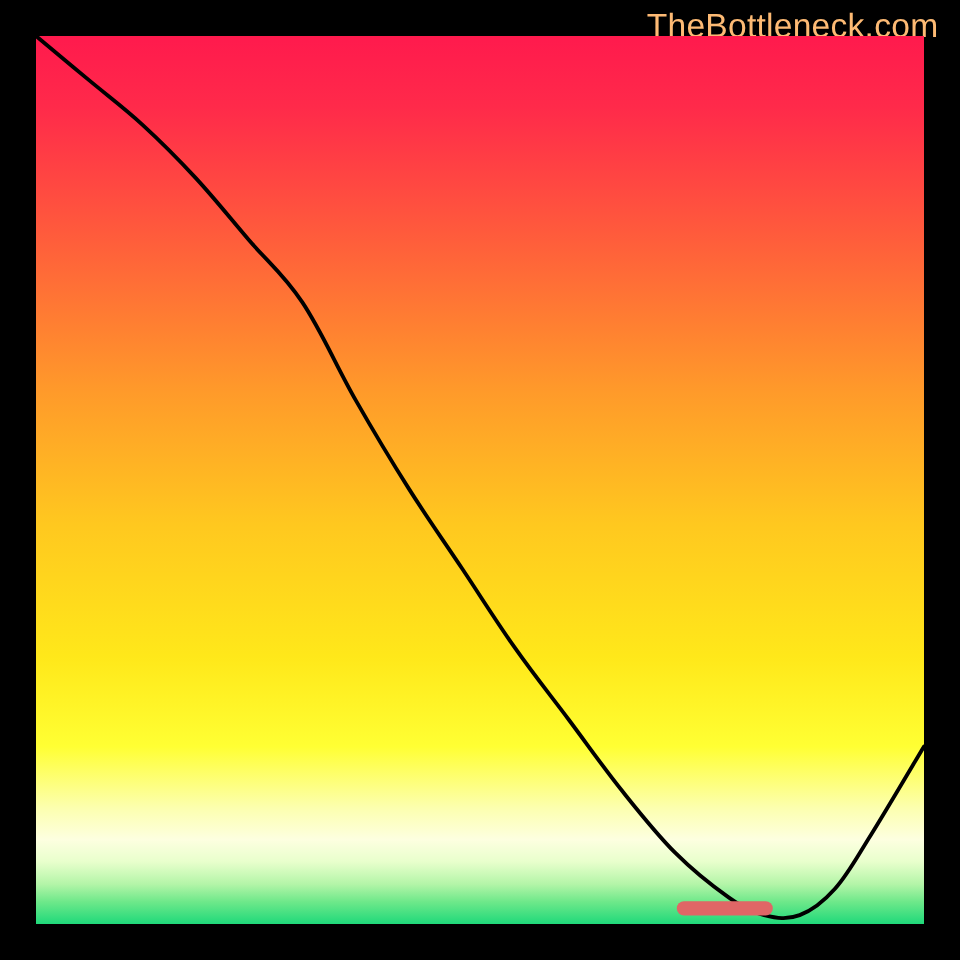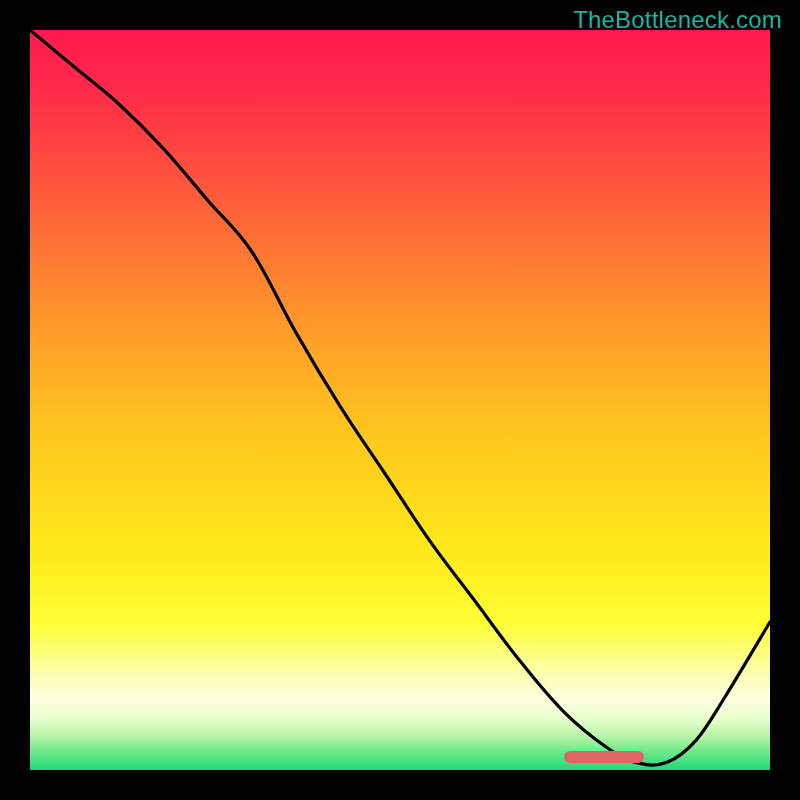--- a/index.html
+++ b/index.html
@@ -13,22 +13,22 @@
   }
   .chart-wrap {
     position: relative;
     width: 800px;
     height: 800px;
   }
   .watermark {
     position: absolute;
     top: 6px;
     right: 18px;
-    color: #14b8a6;
-    font-size: 24px;
+    color: #fdba74;
+    font-size: 28px;
     font-weight: 500;
     letter-spacing: 0.2px;
   }
   
   .plot-area {
     position: absolute;
     left: 30px;
     top: 30px;
     width: 740px;
     height: 740px;

